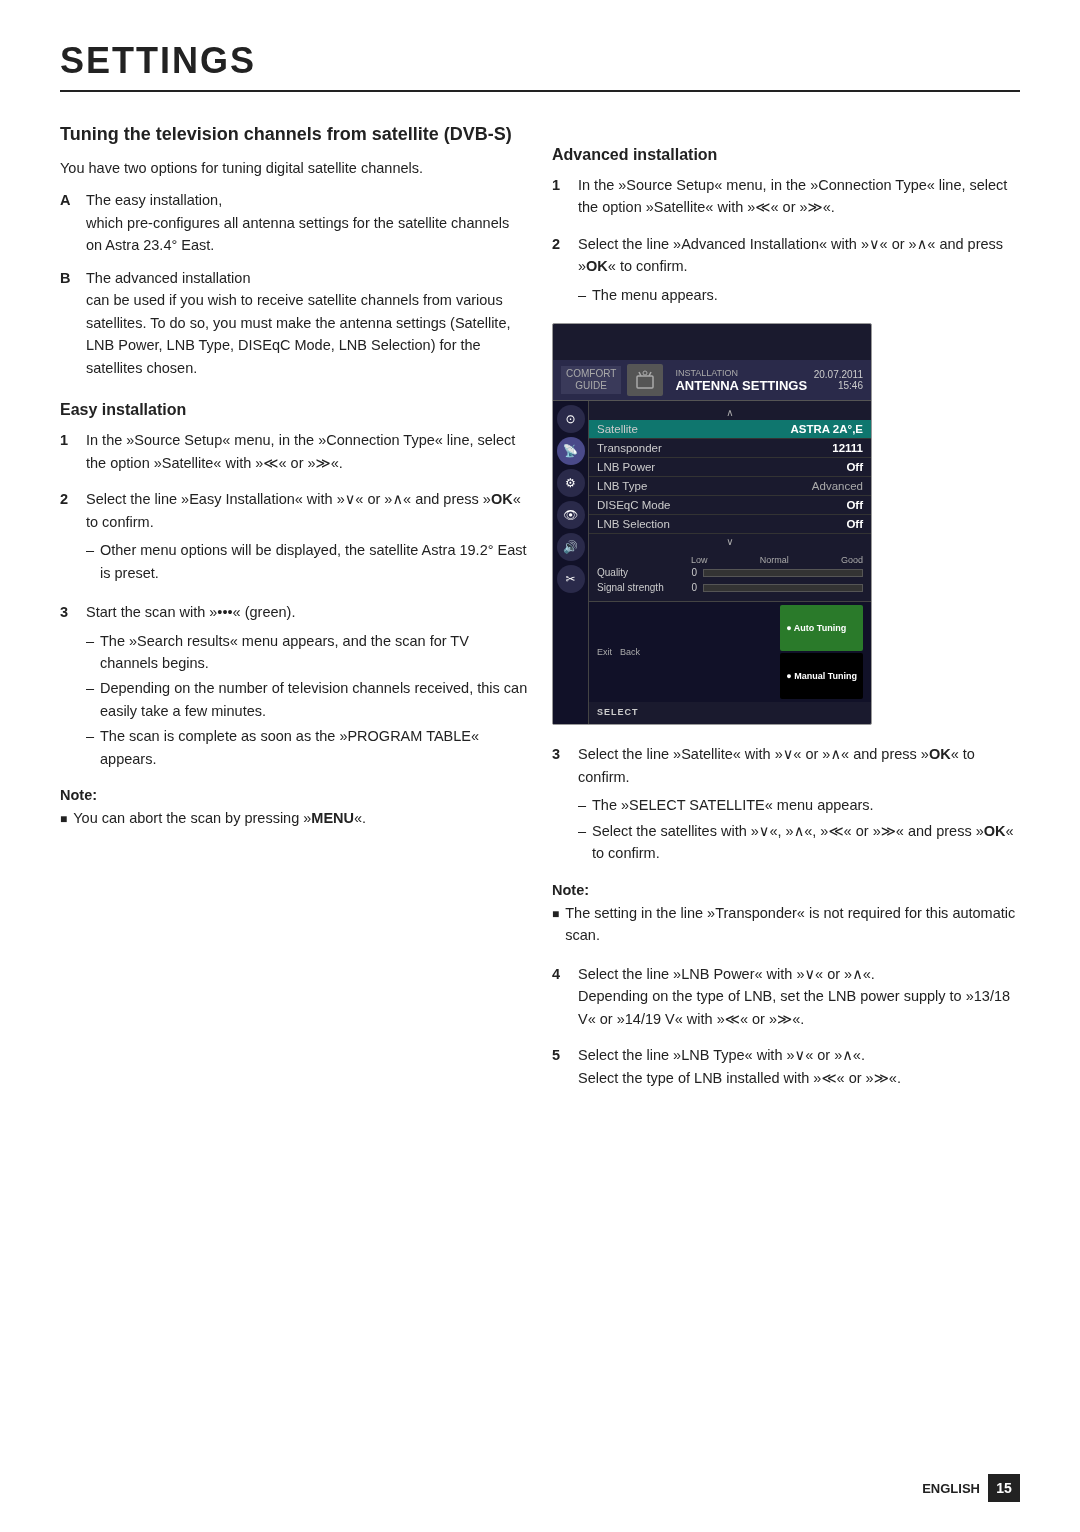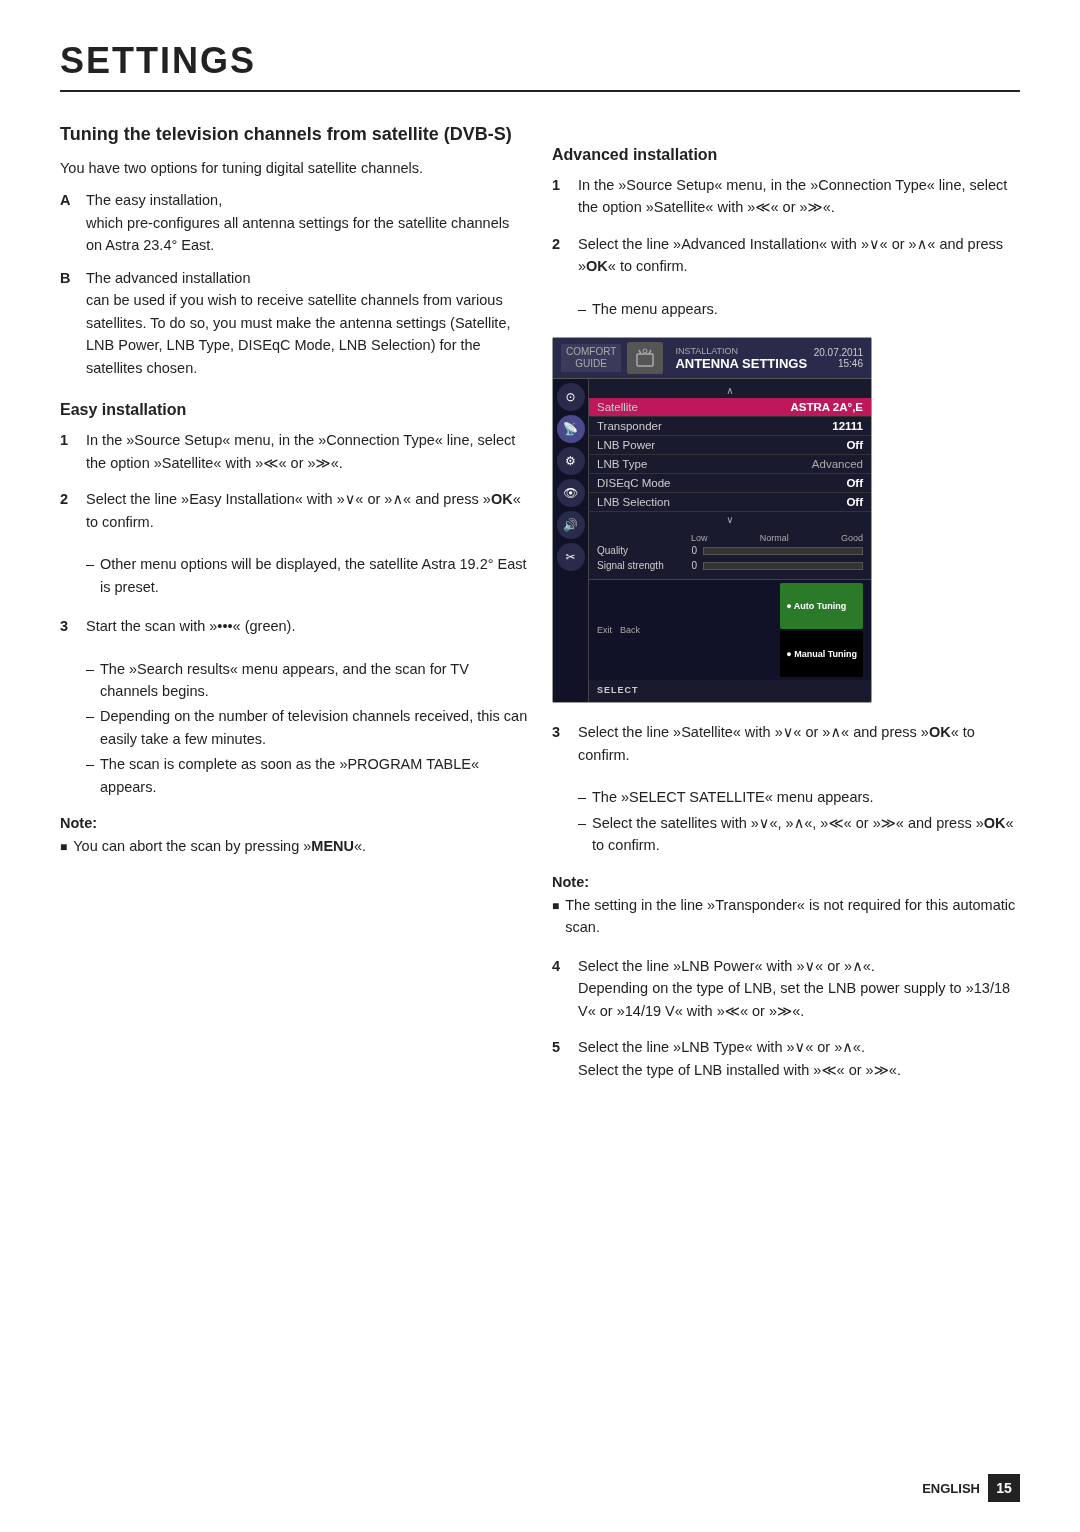--- a/index.html
+++ b/index.html
@@ -88,21 +88,21 @@
     .step-list > li .step-num {
       font-weight: 700;
       min-width: 16px;
     }
     .step-content {
       flex: 1;
     }
     
     .sub-bullets {
       list-style: none;
-      margin-top: 20px;
+      margin-top: 6px;
       margin-left: 0;
     }
     .sub-bullets li {
       padding-left: 14px;
       position: relative;
       margin-bottom: 3px;
       font-size: 14.5px;
       line-height: 1.55;
     }
     .sub-bullets li::before {
@@ -140,20 +140,21 @@
       border-radius: 2px;
       overflow: hidden;
     }
     .tv-header {
       background: #2a2a4a;
       display: flex;
       justify-content: space-between;
       align-items: center;
       padding: 4px 8px;
       border-bottom: 1px solid #555;
+      margin-top: 36px;
     }
     .tv-header-left {
       display: flex;
       align-items: center;
       gap: 6px;
     }
     .tv-guide-box {
       background: #3a3a5a;
       padding: 2px 5px;
       font-size: 10px;
@@ -227,21 +228,21 @@
       padding: 2px 0;
     }
     .tv-row {
       display: flex;
       justify-content: space-between;
       padding: 3px 8px;
       font-size: 11.5px;
       border-bottom: 1px solid #333;
     }
     .tv-row.highlighted {
-      background: #be185d;
+      background: #0f766e;
     }
     .tv-row .tv-row-label {
       color: #ccc;
     }
     .tv-row .tv-row-value {
       color: #fff;
       font-weight: 600;
     }
     
     .tv-signal-area {

